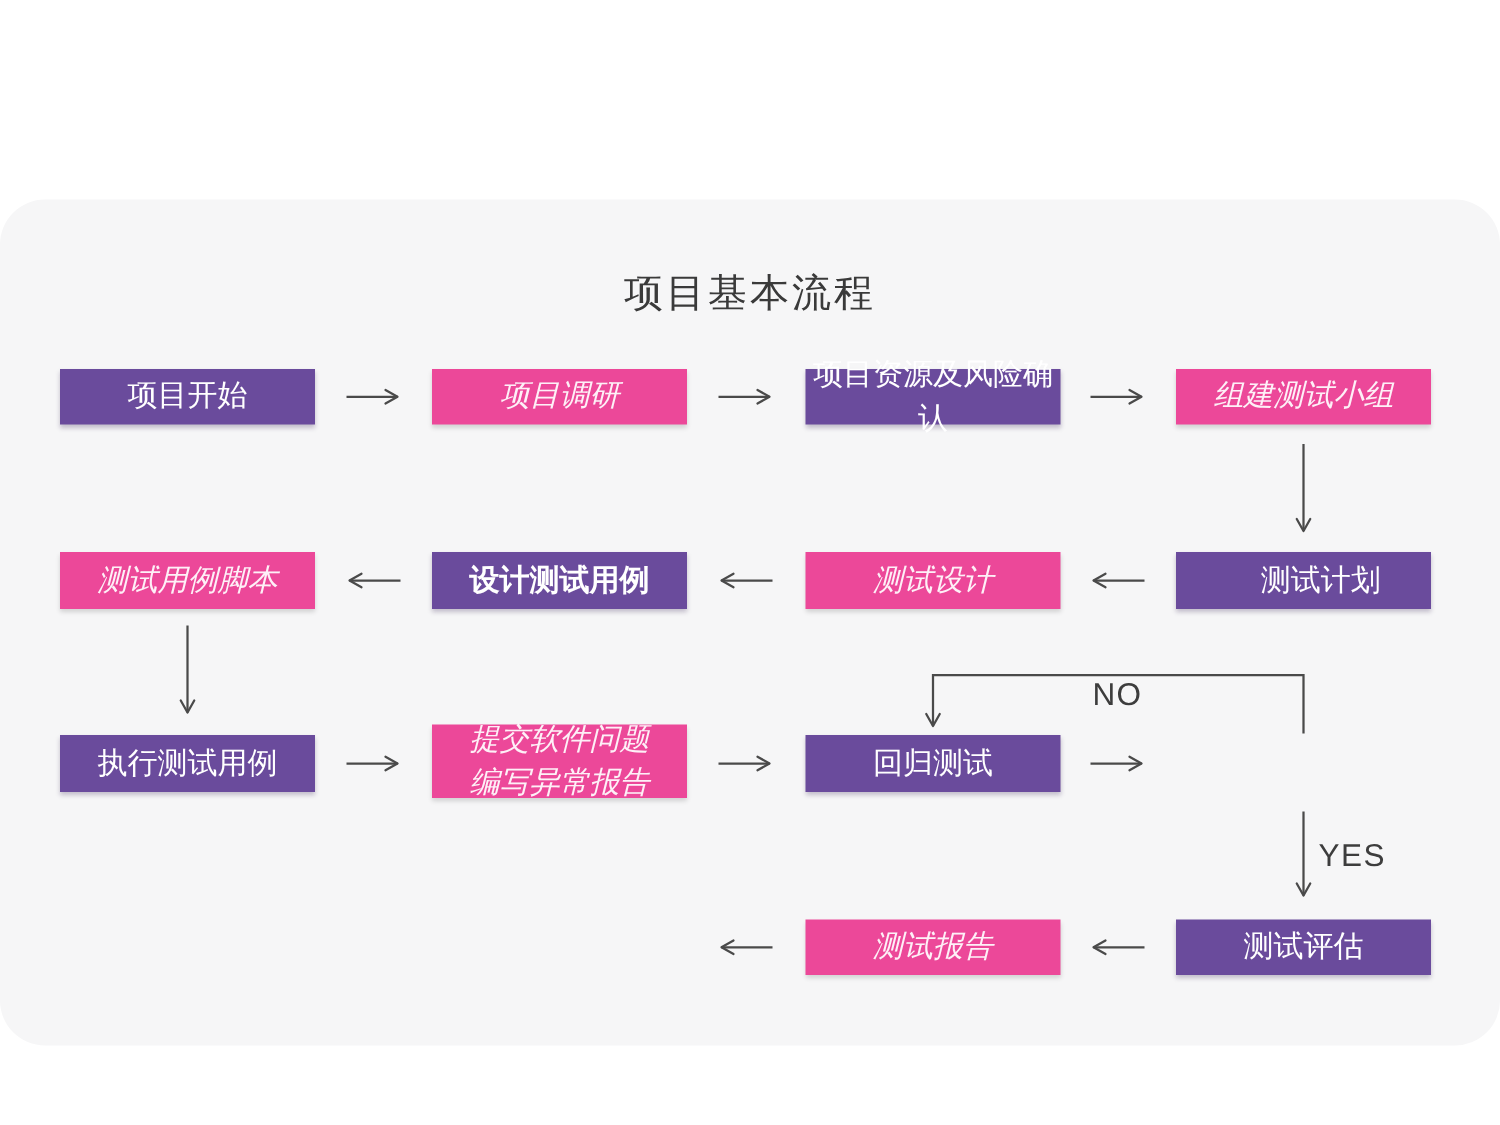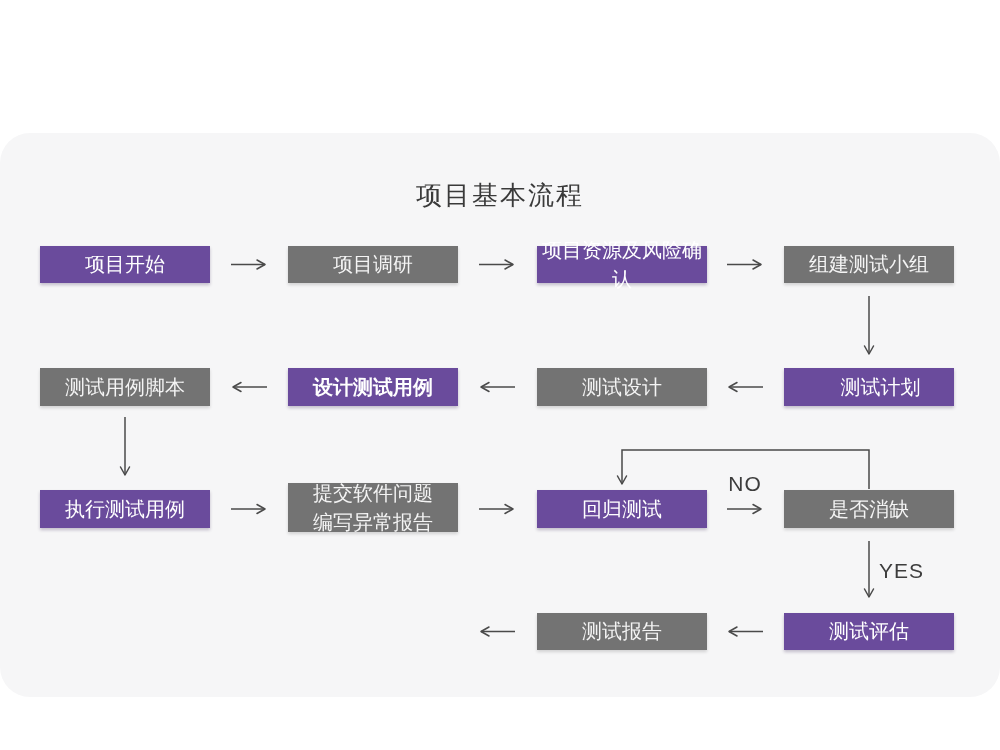--- a/index.html
+++ b/index.html
@@ -49,44 +49,45 @@
     line-height: 1.45;
     white-space: pre-line;
     box-shadow: 0 2px 3px rgba(40, 20, 70, 0.25);
     box-sizing: border-box;
   }
   .node.purple {
     background: #6a4b9c;
     color: #ffffff;
   }
   .node.gray {
-    background: #737373;
+    background: #ec4899;
     color: rgba(255, 255, 255, 0.92);
     box-shadow: 0 2px 3px rgba(0, 0, 0, 0.15);
+    font-style: italic;
   }
   .h37 { height: 37px; }
   .h38 { height: 38px; }
   .h49 { height: 49px; }
   svg.connectors {
     position: absolute;
     left: 0;
     top: 0;
     width: 1000px;
     height: 750px;
     pointer-events: none;
   }
   .edge-label {
     position: absolute;
     font-size: 21px;
     color: #3d3d3d;
     letter-spacing: 1px;
   }
   .edge-label.no {
     left: 745px;
-    top: 432px;
+    top: 412px;
     transform: translateX(-50%);
   }
   .edge-label.yes {
     left: 879px;
     top: 519px;
   }
 </style>
 </head>
 <body>
 
@@ -131,18 +132,17 @@
 
   <div class="node gray h38" style="left:40px;  top:328px;">测试用例脚本</div>
   <div class="node purple h38" style="left:288px; top:328px;font-weight:bold;">设计测试用例</div>
   <div class="node gray h38" style="left:537px; top:328px;">测试设计</div>
   <div class="node purple h38" style="left:784px; top:328px;padding-left:23px;">测试计划</div>
 
   <div class="node purple h38" style="left:40px;  top:450px;">执行测试用例</div>
   <div class="node gray h49" style="left:288px; top:443px;">提交软件问题
 编写异常报告</div>
   <div class="node purple h38" style="left:537px; top:450px;">回归测试</div>
-  <div class="node gray h38" style="left:784px; top:450px;">是否消缺</div>
 
   <div class="node gray h37" style="left:537px; top:573px;">测试报告</div>
   <div class="node purple h37" style="left:784px; top:573px;">测试评估</div>
 
 </div>
 
 </body></html>

